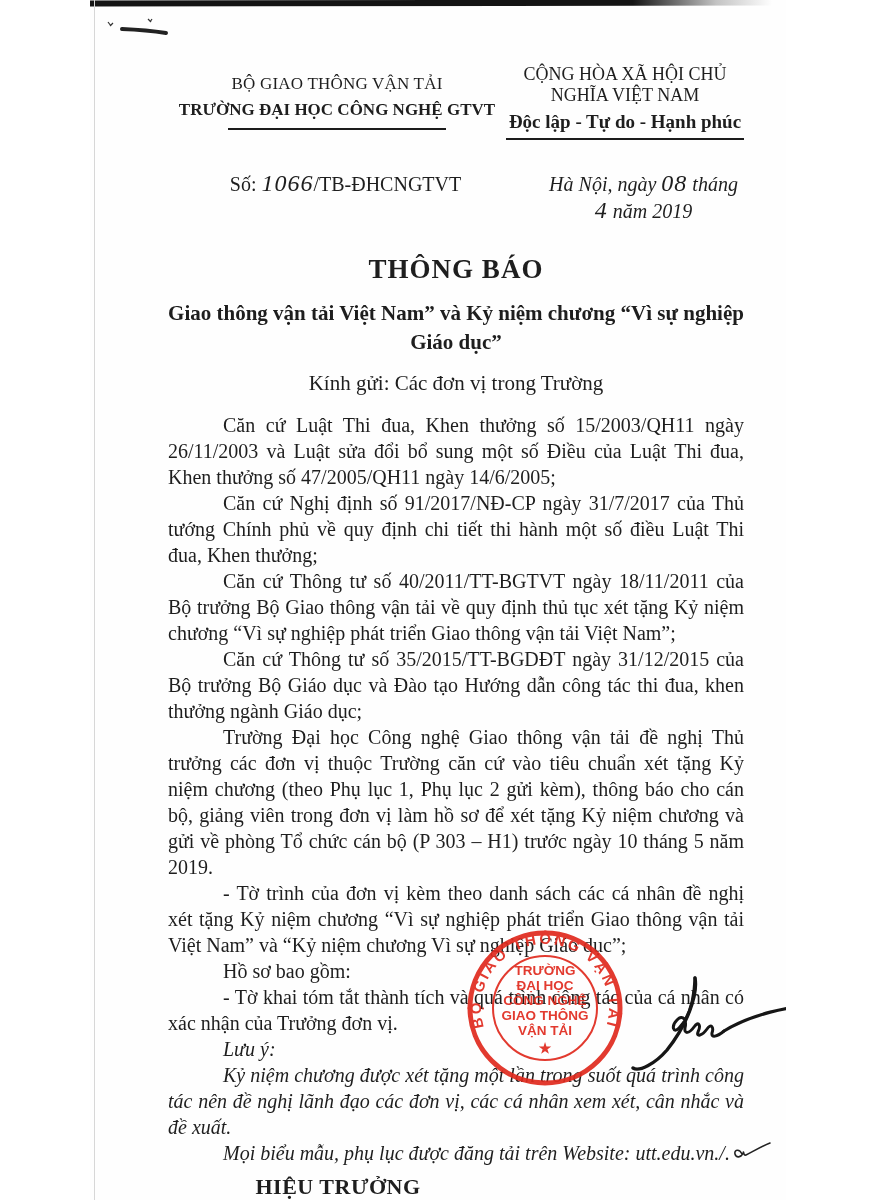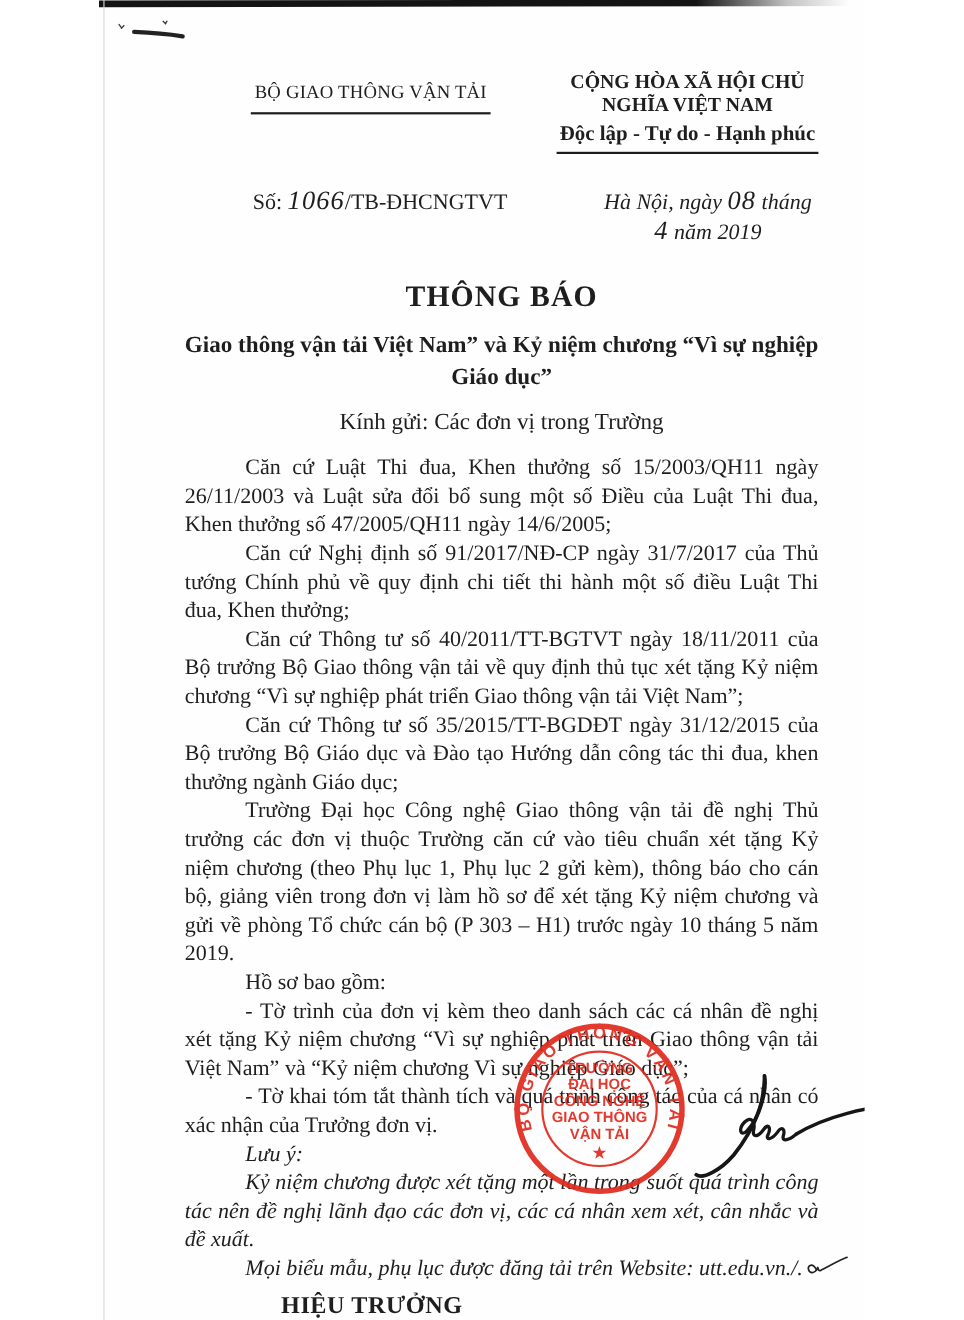--- a/index.html
+++ b/index.html
@@ -26,21 +26,21 @@
   .pen-scribble { position: absolute; left: 12px; top: 14px; }
 
   .content { position: relative; padding: 64px 42px 0 78px; }
 
   
   .header-row { display: flex; }
   .header-left { width: 355px; text-align: center; padding-top: 10px; }
   .header-right { flex: 1; text-align: center; }
   .ministry { font-size: 17px; letter-spacing: 0.2px; }
   .university { font-size: 17px; font-weight: bold; margin-top: 6px; }
-  .motto1 { font-size: 18px; font-weight: bold; }
+  .motto1 { font-size: 18px; font-weight: normal; }
   .motto2 { font-size: 19px; font-weight: bold; margin-top: 5px; }
   .rule { height: 2px; background: #1c1c1c; margin: 5px auto 0 auto; }
   .rule-left { width: 218px; margin-top: 8px; }
   .rule-right { width: 238px; }
 
   
   .ref-row { display: flex; margin-top: 30px; align-items: baseline; gap: 20px; }
   .doc-number { width: 355px; text-align: center; font-size: 20px; }
   .place-date { flex: 1; text-align: center; font-size: 20px; font-style: italic; }
   .hw { font-style: italic; font-size: 1.2em; letter-spacing: 1px; }
@@ -91,20 +91,21 @@
     <path d="M20 15 Q45 16 64 19" stroke="#222" stroke-width="4" fill="none" stroke-linecap="round"></path>
     <path d="M6 8 l3 4 M8 12 l3 -3" stroke="#333" stroke-width="1.2" fill="none"></path>
     <path d="M46 5 l3 3 M48 8 l2 -3" stroke="#333" stroke-width="1.2" fill="none"></path>
   </svg>
 
   <div class="content">
 
     <div class="header-row">
       <div class="header-left">
         <div class="ministry">BỘ GIAO THÔNG VẬN TẢI</div>
+        <div class="university">TRƯỜNG ĐẠI HỌC CÔNG NGHỆ GTVT</div>
         <div class="rule rule-left"></div>
       </div>
       <div class="header-right">
         <div class="motto1">CỘNG HÒA XÃ HỘI CHỦ NGHĨA VIỆT NAM</div>
         <div class="motto2">Độc lập - Tự do - Hạnh phúc</div>
         <div class="rule rule-right"></div>
       </div>
     </div>
 
     <div class="ref-row">
@@ -128,22 +129,22 @@
       </div>
       <div class="salutation">Kính gửi: Các đơn vị trong Trường</div>
     </div>
 
     <div class="body-block">
       <p>Căn cứ Luật Thi đua, Khen thưởng số 15/2003/QH11 ngày 26/11/2003 và Luật sửa đổi bổ sung một số Điều của Luật Thi đua, Khen thưởng số 47/2005/QH11 ngày 14/6/2005;</p>
       <p>Căn cứ Nghị định số 91/2017/NĐ-CP ngày 31/7/2017 của Thủ tướng Chính phủ về quy định chi tiết thi hành một số điều Luật Thi đua, Khen thưởng;</p>
       <p>Căn cứ Thông tư số 40/2011/TT-BGTVT ngày 18/11/2011 của Bộ trưởng Bộ Giao thông vận tải về quy định thủ tục xét tặng Kỷ niệm chương “Vì sự nghiệp phát triển Giao thông vận tải Việt Nam”;</p>
       <p>Căn cứ Thông tư số 35/2015/TT-BGDĐT ngày 31/12/2015 của Bộ trưởng Bộ Giáo dục và Đào tạo Hướng dẫn công tác thi đua, khen thưởng ngành Giáo dục;</p>
       <p>Trường Đại học Công nghệ Giao thông vận tải đề nghị Thủ trưởng các đơn vị thuộc Trường căn cứ vào tiêu chuẩn xét tặng Kỷ niệm chương (theo Phụ lục 1, Phụ lục 2 gửi kèm), thông báo cho cán bộ, giảng viên trong đơn vị làm hồ sơ để xét tặng Kỷ niệm chương và gửi về phòng Tổ chức cán bộ (P 303 – H1) trước ngày 10 tháng 5 năm 2019.</p>
+      <p>- Tờ trình của đơn vị kèm theo danh sách các cá nhân đề nghị xét tặng Kỷ niệm chương “Vì sự nghiệp phát triển Giao thông vận tải Việt Nam” và “Kỷ niệm chương Vì sự nghiệp Giáo dục”;</p>
       <p>Hồ sơ bao gồm:</p>
-      <p>- Tờ trình của đơn vị kèm theo danh sách các cá nhân đề nghị xét tặng Kỷ niệm chương “Vì sự nghiệp phát triển Giao thông vận tải Việt Nam” và “Kỷ niệm chương Vì sự nghiệp Giáo dục”;</p>
       <p>- Tờ khai tóm tắt thành tích và quá trình công tác của cá nhân có xác nhận của Trưởng đơn vị.</p>
       <div class="notes">
         <p>Lưu ý:</p>
         <p>Kỷ niệm chương được xét tặng một lần trong suốt quá trình công tác nên đề nghị lãnh đạo các đơn vị, các cá nhân  xem xét, cân nhắc và đề xuất.</p>
         <p class="note2-wrap"><span>Mọi biểu mẫu, phụ lục được đăng tải trên Website: utt.edu.vn./.</span><svg class="flourish" width="40" height="22" viewBox="0 0 40 22">
               <path d="M10 14 C7 8 2 10 3 14 C4 18 9 18 11 13 C12 10 11 16 14 15 C20 12 30 6 38 3" stroke="#222" stroke-width="1.6" fill="none" stroke-linecap="round"></path>
             </svg></p>
       </div>
     </div>
 

